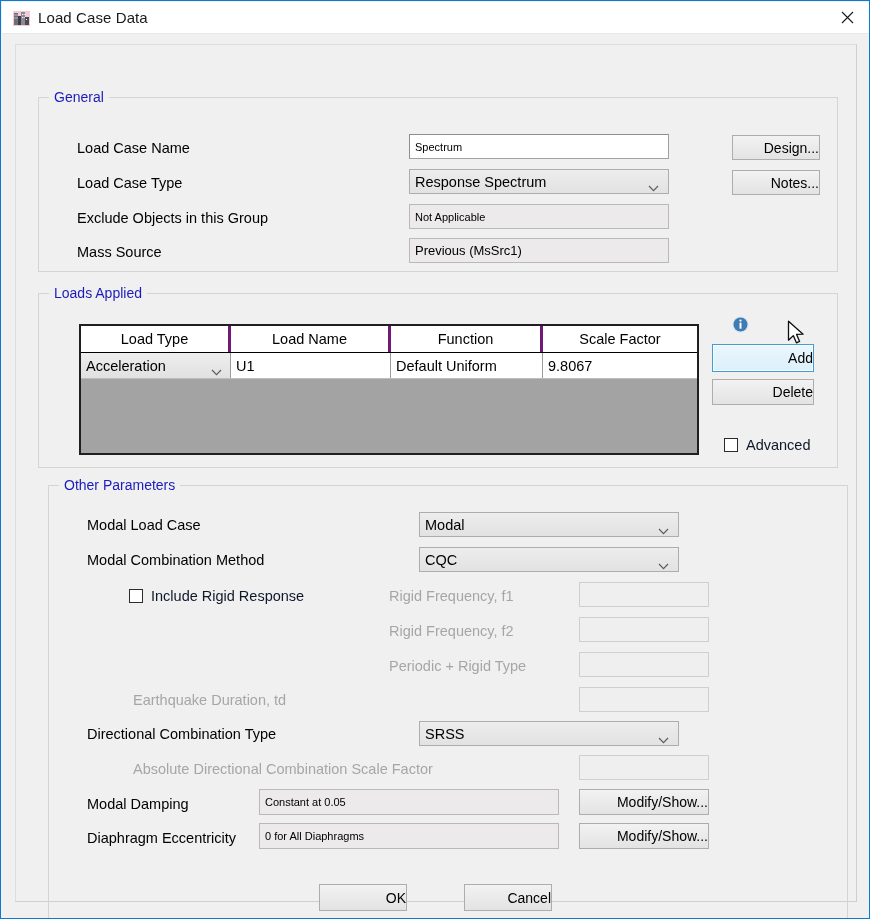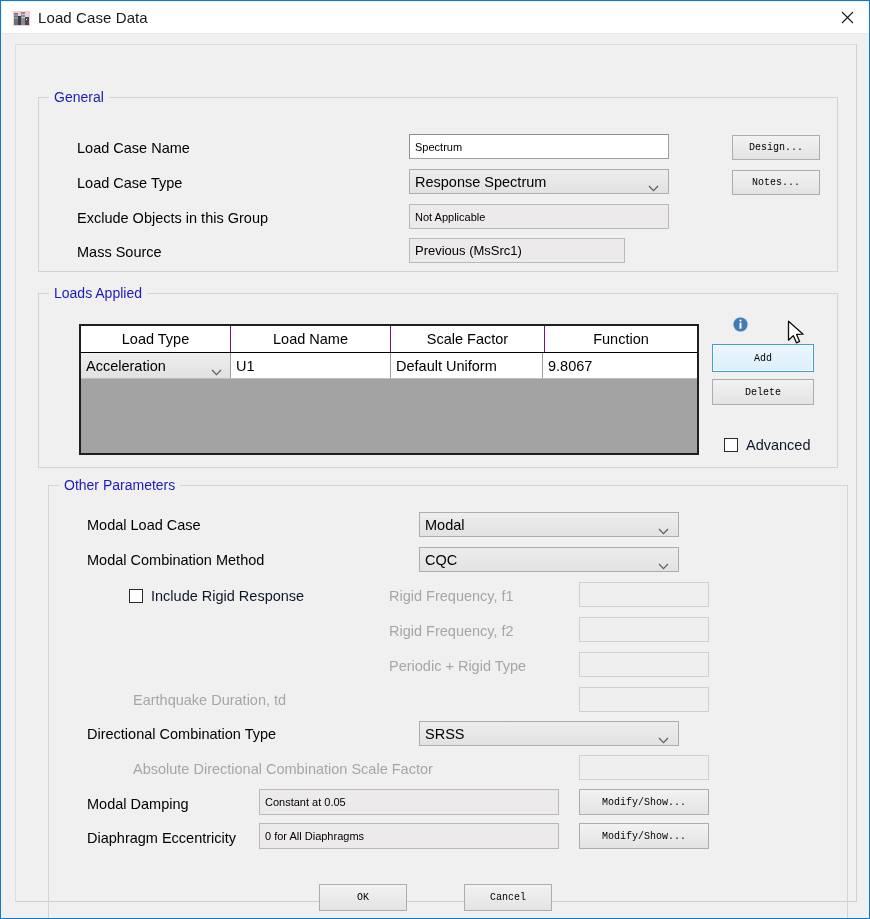--- a/index.html
+++ b/index.html
@@ -134,26 +134,25 @@
     position: absolute;
     right: 9px; top: 50%;
     margin-top: -3px;
     width: 11px; height: 7px;
   }
 
   .btn {
     position: absolute;
     background: linear-gradient(#f2f2f2, #e3e3e3);
     border: 1px solid #adadad;
-    font-size: 10px;
+    font-size: 14px;
     color: #000;
-    display: flex; align-items: center; justify-content: center;
+    display: flex; align-items: center; justify-content: flex-end;
     white-space: nowrap;
     cursor: default;
-    font-family: Liberation Mono, monospace;
   }
   .btn.hover {
     background: linear-gradient(#eaf6fd, #dcf0fb);
     border-color: #3c9fd8;
     box-shadow: inset 0 0 0 1px #ffffff;
   }
 
   .check {
     position: absolute;
     display: flex; align-items: center;
@@ -181,21 +180,21 @@
     display: flex;
     height: 27px;
     background: #ffffff;
     border-bottom: 1px solid #000;
   }
   .thead .th {
     height: 100%;
     display: flex; align-items: center; justify-content: center;
     font-size: 14.5px; color: #000;
     background: #ffffff;
-    border-right: 1px solid #701a75;
+    border-right: 3px solid #701a75;
   }
   .thead .th:last-child { border-right: none; }
   .trow {
     display: flex;
     height: 26px;
     background: #ffffff;
     border-bottom: 1px solid #bdbdbd;
   }
   .trow .td {
     height: 100%;
@@ -274,41 +273,41 @@
               </svg>
           </span>
         </div>
 
         <span class="lbl" style="left:38px; top:112px;">Exclude Objects in this Group</span>
         <div class="textbox readonly" style="left:370px; top:106px; width:260px; height:25px;">
           <span>Not Applicable</span>
         </div>
 
         <span class="lbl" style="left:38px; top:146px;">Mass Source</span>
-        <div class="textbox readonly small" style="left:370px; top:140px; width:216px; height:25px;">
+        <div class="textbox readonly small" style="left:370px; top:140px; width:260px; height:25px;">
           <span>Previous  (MsSrc1)</span>
         </div>
 
         <div class="btn" style="left:693px; top:37px; width:88px; height:25px;">
           <span>Design...</span>
         </div>
         <div class="btn" style="left:693px; top:72px; width:88px; height:25px;">
           <span>Notes...</span>
         </div>
       </div>
 
       <div class="group" id="group-loads">
         <span class="group-legend">Loads Applied</span>
 
         <div class="table">
           <div class="thead">
             <div class="th" style="width:150px;">Load Type</div>
             <div class="th" style="width:160px;">Load Name</div>
+            <div class="th" style="width:152px;">Function</div>
             <div class="th" style="width:154px;">Scale Factor</div>
-            <div class="th" style="width:152px;">Function</div>
           </div>
           <div class="trow">
             <div class="td cell-combo" style="width:150px;">
               <span>Acceleration</span>
               <span class="chev">
                 <svg width="11" height="7" viewBox="0 0 11 7">
                     <path d="M1 1 L5.5 5.6 L10 1" stroke="#5c5c5c" stroke-width="1.2" fill="none"></path>
                   </svg>
               </span>
             </div>

